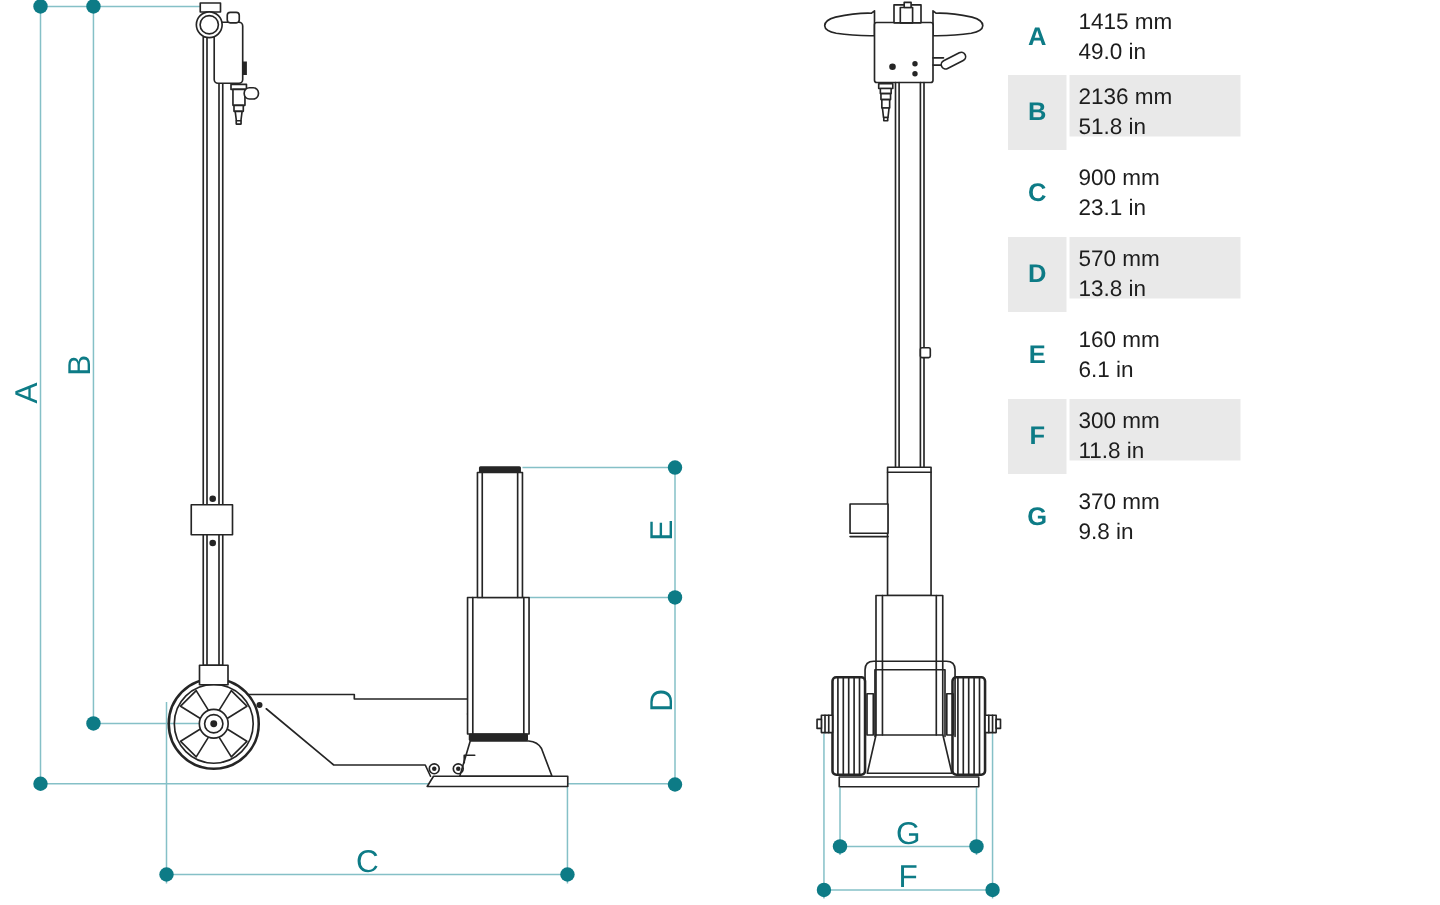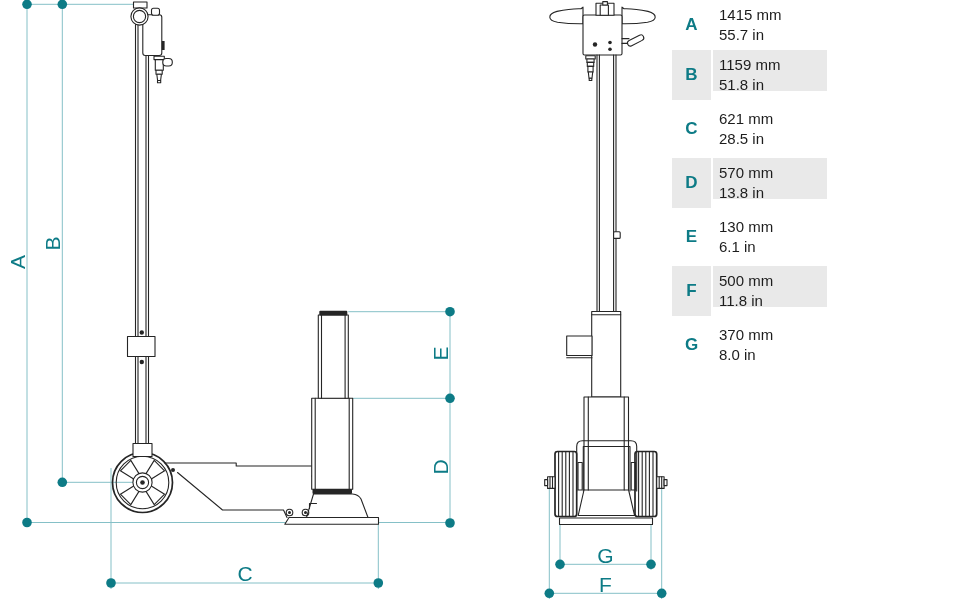--- a/index.html
+++ b/index.html
@@ -224,66 +224,66 @@
       <text class="L" text-anchor="middle" x="605.5" y="591.5">F</text>
     </g>
   </svg>
 
   <div class="dim-table">
 
     <div class="trow" style="top:0px">
       <div class="tletter">A</div>
       <div class="tvals">
         <div>1415 mm</div>
-        <div>55.7 in</div>
+        <div>49.0 in</div>
       </div>
     </div>
 
     <div class="trow alt" style="top:50px">
       <div class="tletter">B</div>
       <div class="tvals">
-        <div>1159 mm</div>
+        <div>2136 mm</div>
         <div>51.8 in</div>
       </div>
     </div>
 
     <div class="trow" style="top:104px">
       <div class="tletter">C</div>
       <div class="tvals">
-        <div>621 mm</div>
-        <div>28.5 in</div>
+        <div>900 mm</div>
+        <div>23.1 in</div>
       </div>
     </div>
 
     <div class="trow alt" style="top:158px">
       <div class="tletter">D</div>
       <div class="tvals">
         <div>570 mm</div>
         <div>13.8 in</div>
       </div>
     </div>
 
     <div class="trow" style="top:212px">
       <div class="tletter">E</div>
       <div class="tvals">
-        <div>130 mm</div>
+        <div>160 mm</div>
         <div>6.1 in</div>
       </div>
     </div>
 
     <div class="trow alt" style="top:266px">
       <div class="tletter">F</div>
       <div class="tvals">
-        <div>500 mm</div>
+        <div>300 mm</div>
         <div>11.8 in</div>
       </div>
     </div>
 
     <div class="trow" style="top:320px">
       <div class="tletter">G</div>
       <div class="tvals">
         <div>370 mm</div>
-        <div>8.0 in</div>
+        <div>9.8 in</div>
       </div>
     </div>
 
   </div>
 </div>
 
 </body></html>

